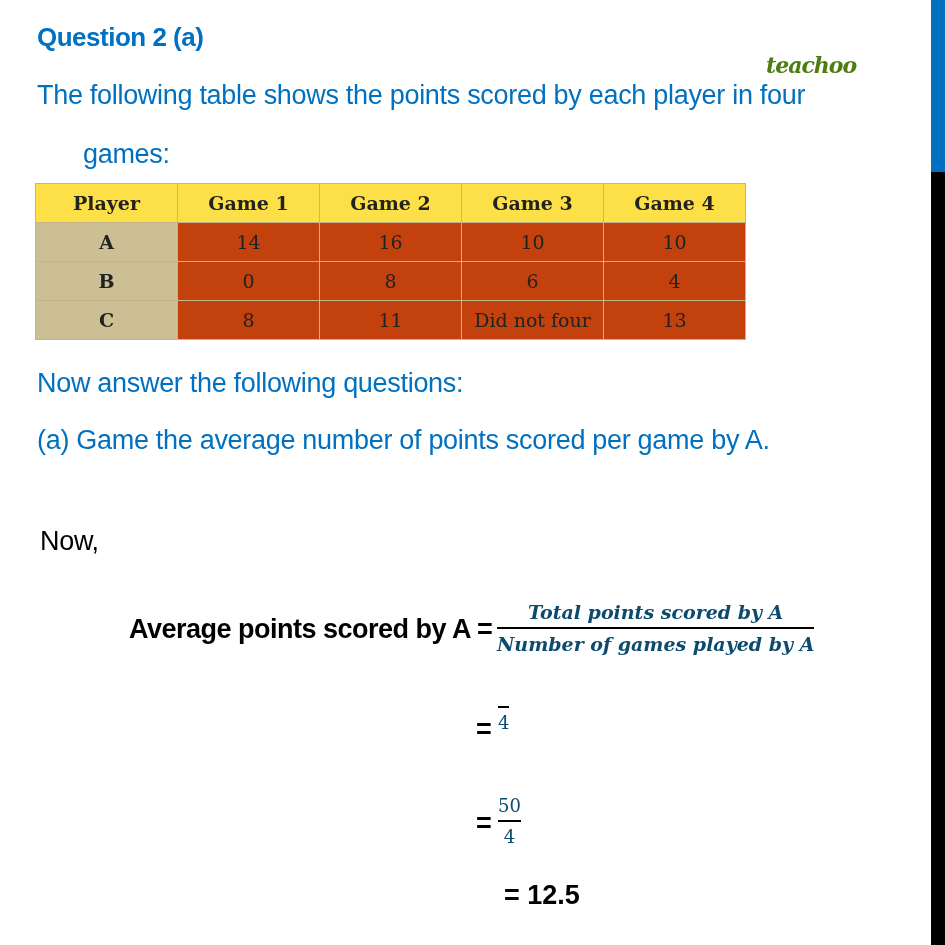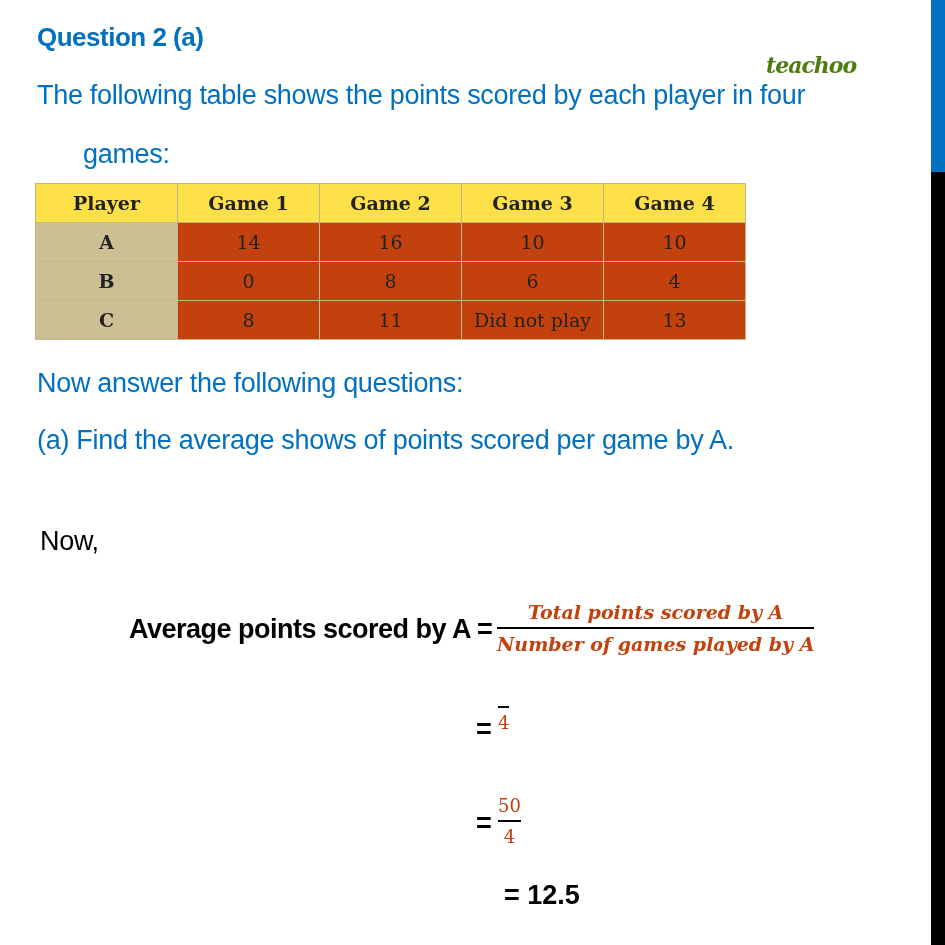--- a/index.html
+++ b/index.html
@@ -14,21 +14,21 @@
   .sidebar-black { left:931px; top:172px; width:14px; height:773px; background:#000; }
   table.scores { position:absolute; left:35px; top:183px; border-collapse:collapse; font-family:"DejaVu Serif", serif; font-size:19px; color:#222; }
   table.scores td, table.scores th { border:1.5px solid #c3b48a; width:141px; height:38px; text-align:center; padding:0; }
   table.scores th { background:#fde047; font-weight:bold; }
   table.scores td.rowhead { background:#cbbf93; font-weight:bold; }
   table.scores td { background:#c2410c; }
   .q1 { left:37px; top:368px; font-size:27px; letter-spacing:-0.3px; }
   .q2 { left:37px; top:425px; font-size:27px; letter-spacing:-0.3px; }
   .now { left:40px; top:526px; font-size:27px; color:#000; letter-spacing:-0.3px; }
   .avg-label { left:129px; top:614px; font-size:27px; font-weight:bold; color:#000; letter-spacing:-0.5px; }
-  .frac { position:absolute; display:flex; flex-direction:column; align-items:center; font-family:"DejaVu Serif", serif; color:#c2410c; }
+  .frac { position:absolute; display:flex; flex-direction:column; align-items:center; font-family:"DejaVu Serif", serif; color:#0c4a6e; }
   .frac .num, .frac .den { font-size:18px; white-space:nowrap; }
   .frac .bar { height:2px; background:#000; align-self:stretch; margin:4px 0; }
   .frac.italic .num, .frac.italic .den { font-style:italic; font-weight:bold; font-size:19px; }
   .eq { font-size:27px; font-weight:bold; color:#000; }
 </style>
 </head>
 <body>
 
 <div class="abs sidebar-blue"></div>
 <div class="abs sidebar-black"></div>
@@ -59,28 +59,28 @@
     <td class="rowhead">B</td>
     <td>0</td>
     <td>8</td>
     <td>6</td>
     <td>4</td>
   </tr>
   <tr>
     <td class="rowhead">C</td>
     <td>8</td>
     <td>11</td>
-    <td>Did not play</td>
+    <td>Did not four</td>
     <td>13</td>
   </tr>
 </tbody>
   </table>
 
 <div class="abs q1 blue">Now answer the following questions:</div>
-<div class="abs q2 blue">(a) Find the average shows of points scored per game by A.</div>
+<div class="abs q2 blue">(a) Game the average number of points scored per game by A.</div>
 
 <div class="abs now">Now,</div>
 
 <div class="abs avg-label">Average points scored by A =</div>
 <div class="frac italic" style="left:497px; top:601px;">
   <span class="num">Total points scored by A</span>
   <span class="bar"></span>
   <span class="den">Number of games played by A</span>
 </div>
 

